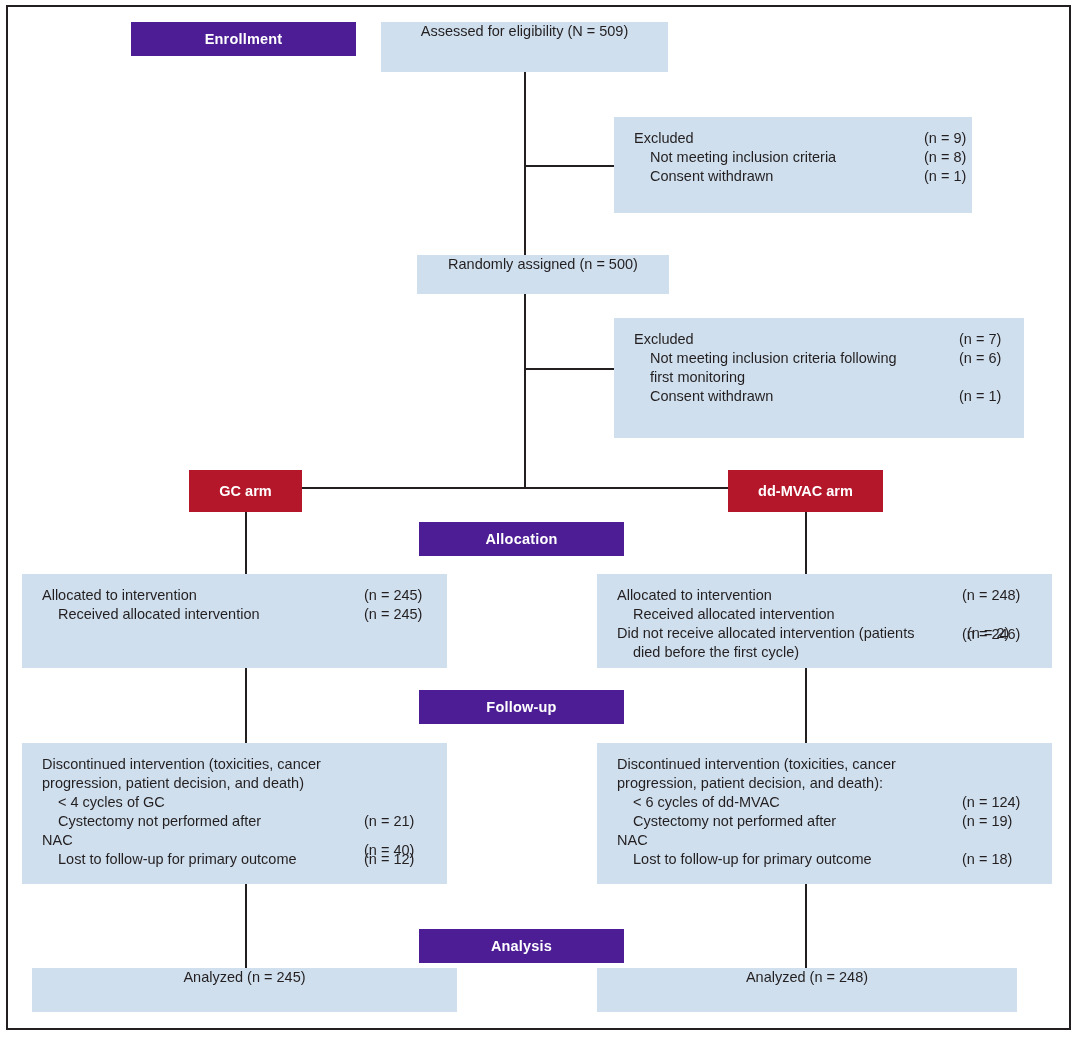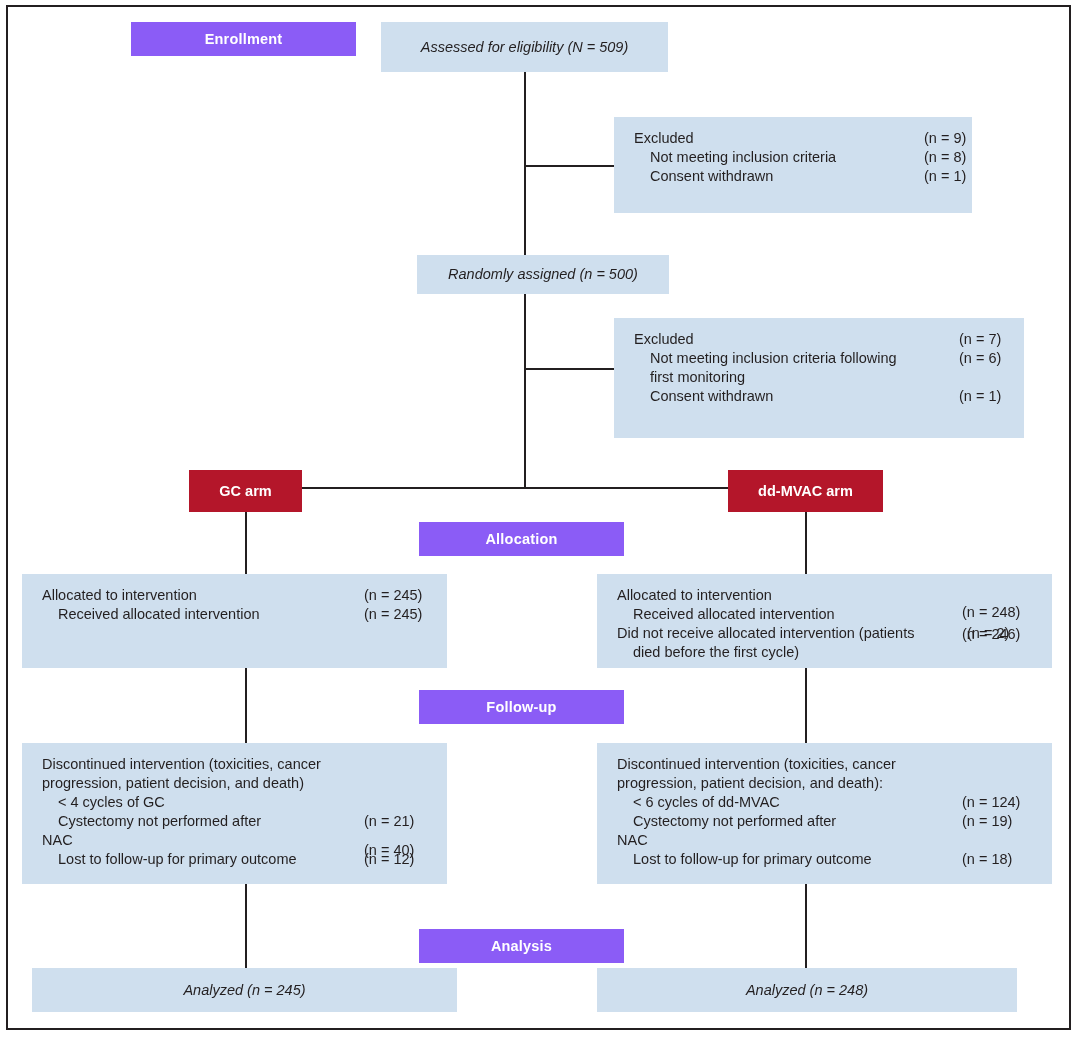--- a/index.html
+++ b/index.html
@@ -30,21 +30,21 @@
     position: absolute;
     box-sizing: border-box;
     background: #cfdfee;
     color: #231f20;
     font-size: 14.5px;
     line-height: 19px;
   }
   .stage {
     position: absolute;
     box-sizing: border-box;
-    background: #8b5cf6;
+    background: #4c1d95;
     color: #ffffff;
     font-weight: bold;
     font-size: 14.5px;
     text-align: center;
     display: flex;
     align-items: center;
     justify-content: center;
     letter-spacing: 0.2px;
   }
   .arm {
@@ -53,24 +53,22 @@
     background: #b4162a;
     color: #ffffff;
     font-weight: bold;
     font-size: 14.5px;
     display: flex;
     align-items: center;
     justify-content: center;
   }
   .centered {
     display: flex;
-    align-items: center;
     justify-content: center;
     text-align: center;
-    font-style: italic;
   }
   .rows {
     padding: 12px 14px 12px 20px;
   }
   .row {
     position: relative;
     height: 19px;
     white-space: nowrap;
   }
   .row .lbl {
@@ -179,21 +177,21 @@
     </div>
     <div class="row">
       <span class="lbl indent1">Received allocated intervention</span>
       <span class="num" style="left:322px;">(n = 245)</span>
     </div>
   </div>
 
   <div class="box rows" style="left:597px; top:574px; width:455px; height:94px;">
     <div class="row">
       <span class="lbl">Allocated to intervention</span>
-      <span class="num" style="left:345px;margin-top:17px;">(n = 248)</span>
+      <span class="num" style="left:345px;">(n = 248)</span>
     </div>
     <div class="row">
       <span class="lbl indent1">Received allocated intervention</span>
       <span class="num" style="left:345px;margin-top:20px;">(n = 246)</span>
     </div>
     <div class="row">
       <span class="lbl">Did not receive allocated intervention (patients</span>
       <span class="num" style="left:350px;">(n = 2)</span>
     </div>
     <div class="row">

